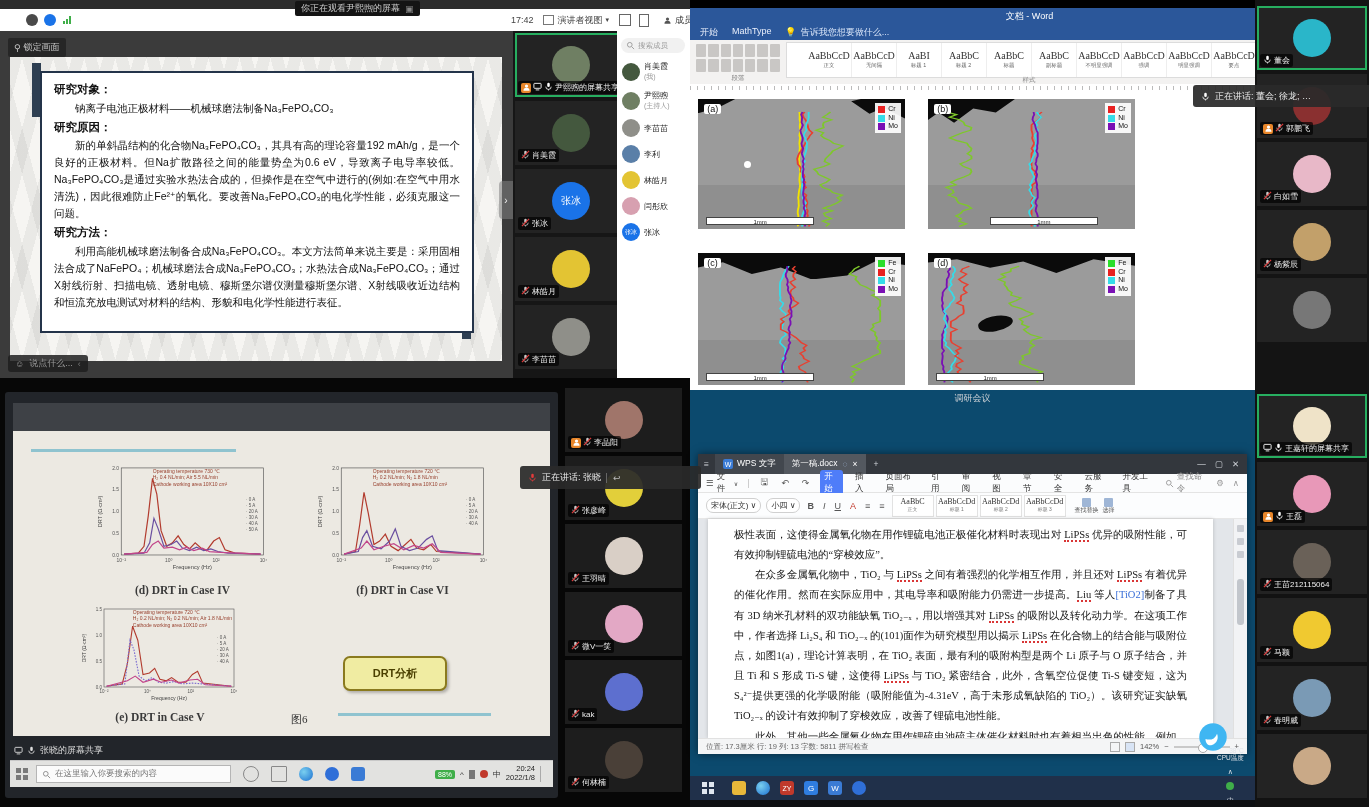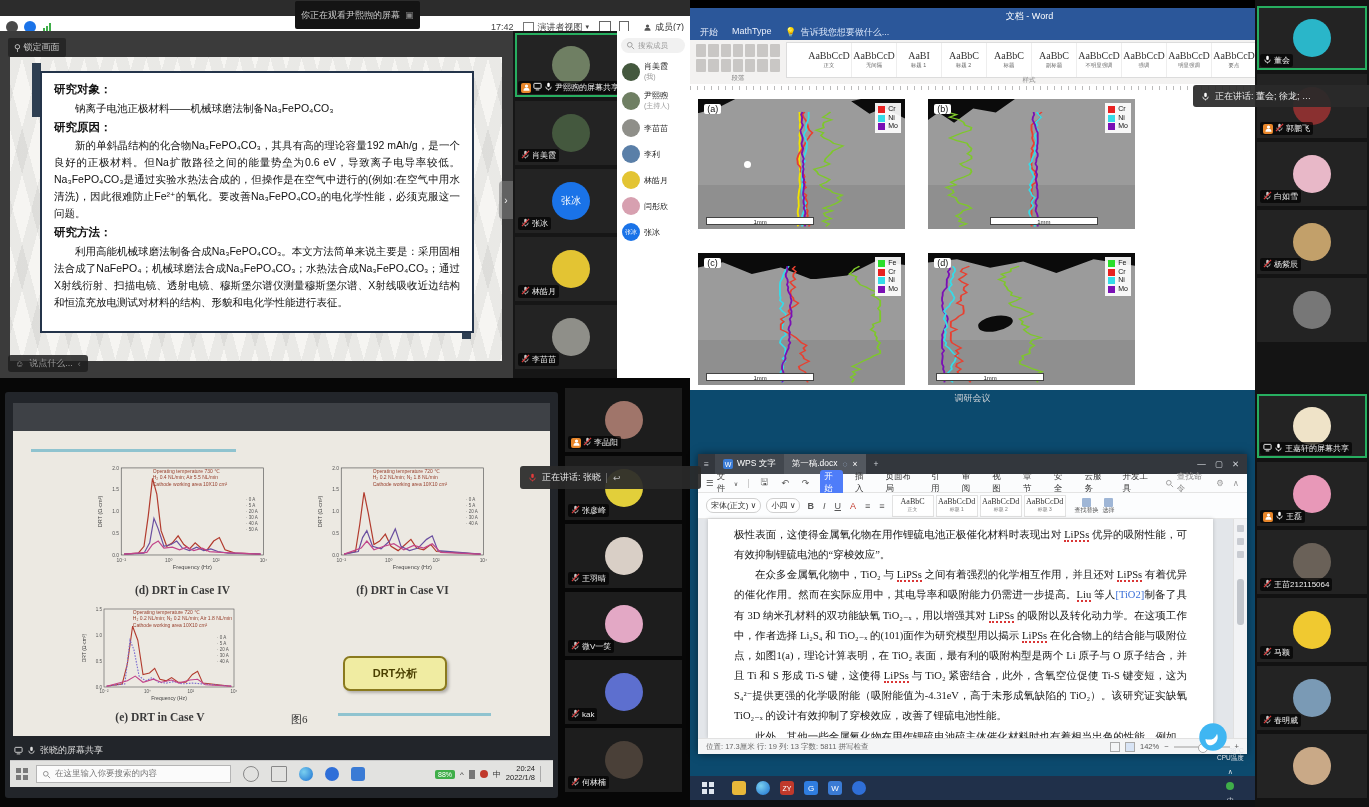--- a/index.html
+++ b/index.html
@@ -14,23 +14,23 @@
   .avtext{color:#fff;font-size:10px;}
   .tlabel{position:absolute;left:3px;bottom:3px;background:rgba(0,0,0,.68);color:#eee;font-size:8px;
           padding:1px 3px;border-radius:2px;display:flex;align-items:center;gap:2px;white-space:nowrap;max-width:104px;overflow:hidden;}
   .badge{display:inline-flex;width:10px;height:10px;background:#e8862a;border-radius:2px;align-items:center;justify-content:center;flex:none;}
   .iconsvg{width:9px;height:9px;flex:none;}
   .signal{display:inline-flex;align-items:flex-end;height:8px;}
   .signal i{display:inline-block;width:2px;margin-left:1px;background:#f0a030;}
   .signal i:nth-child(1){height:3px}.signal i:nth-child(2){height:5px}.signal i:nth-child(3){height:8px}
   
   .q-tl{left:0;top:0;width:690px;height:378px;background:#2c2c2c;overflow:hidden;}
-  .tl-toast{left:295px;top:1px;height:28px;background:#141414;border-radius:2px;color:#ccc;font-size:9px;
+  .tl-toast{left:295px;top:1px;height:15px;background:#141414;border-radius:2px;color:#ccc;font-size:9px;
             display:flex;align-items:center;gap:5px;padding:0 6px;z-index:9;justify-content:flex-end;}
-  .tl-topbar{left:0;top:16px;width:690px;height:22px;background:#fff;border-bottom:1px solid #e5e5e5;display:flex;align-items:center;}
+  .tl-topbar{left:0;top:9px;width:690px;height:22px;background:#fff;border-bottom:1px solid #e5e5e5;display:flex;align-items:center;padding-left:20px;}
   .tbicon{width:12px;height:12px;border-radius:50%;margin-left:6px;flex:none;}
   .tl-stage{left:0;top:31px;width:513px;height:347px;background:#3b3b3b;}
   .pinbtn{left:8px;top:7px;background:#262626;color:#c8c8c8;font-size:9px;padding:3px 6px;border-radius:2px;display:flex;gap:3px;align-items:center;}
   .slide{left:10px;top:26px;width:492px;height:304px;background:#f6f5f2;
          background-image:repeating-linear-gradient(75deg,rgba(0,0,0,.05) 0 12px,transparent 12px 30px),
                           repeating-linear-gradient(105deg,rgba(0,0,0,.05) 0 12px,transparent 12px 30px);}
   .docbox{left:30px;top:14px;width:434px;height:262px;background:#fff;border:2px solid #24344a;padding:6px 12px;box-sizing:border-box;
           font-size:10.5px;line-height:1.62;color:#111;text-align:justify;}
   .docbox h4{margin:1px 0;font-size:11.5px;}
   .docbox p{margin:0 0 1px 0;text-indent:2em;}

